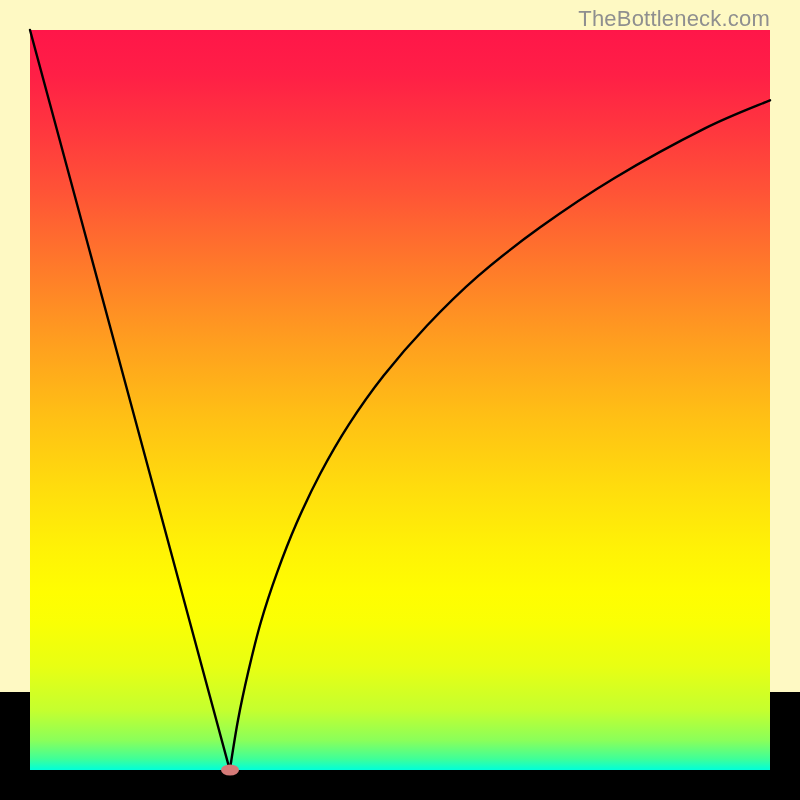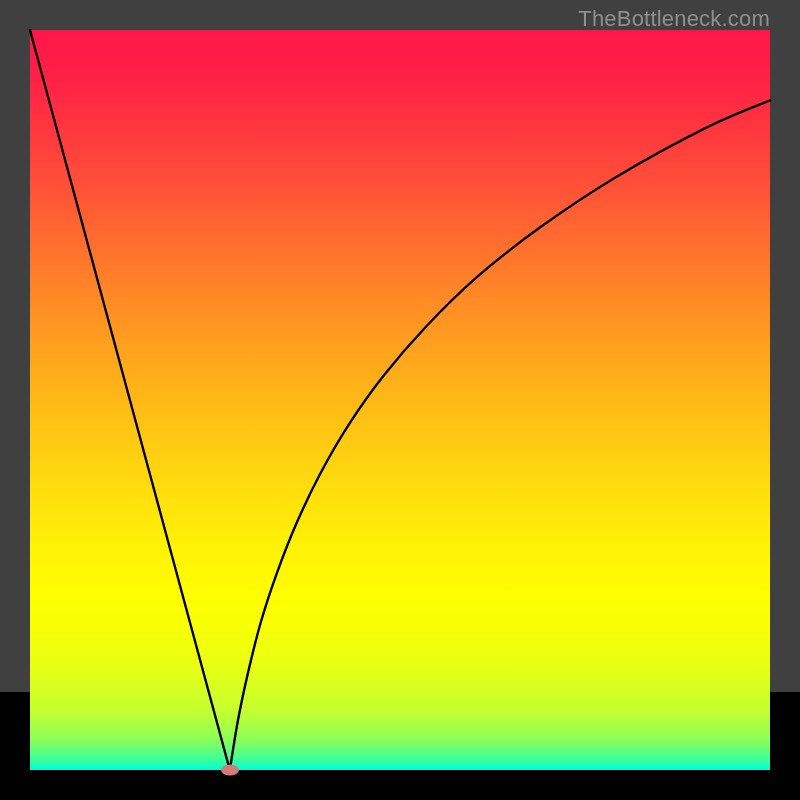--- a/index.html
+++ b/index.html
@@ -7,21 +7,21 @@
     padding: 0;
     width: 800px;
     height: 800px;
     background: #000;
     overflow: hidden;
   }
   .frame {
     position: relative;
     width: 800px;
     height: 692px;
-    background: #404040;
+    background: #fef9c3;
   }
   .plot-area {
     position: absolute;
     left: 30px;
     top: 30px;
     width: 740px;
     height: 740px;
     background: linear-gradient(to bottom,
       #ff1649 0%,
       #ff1f46 6%,

